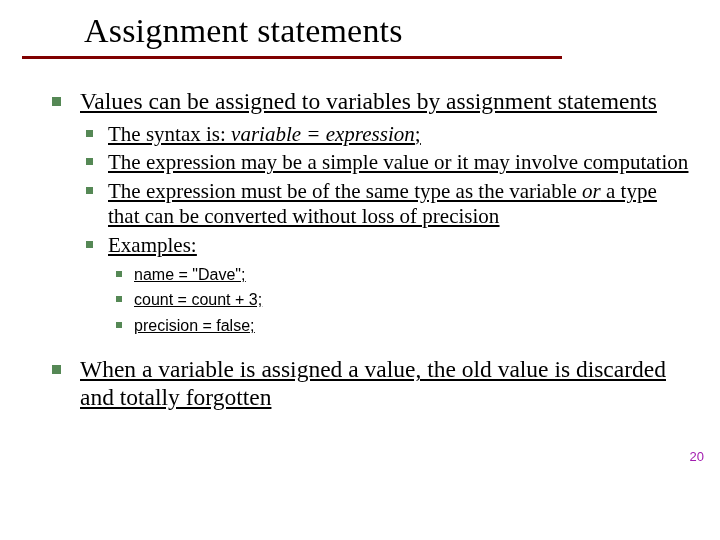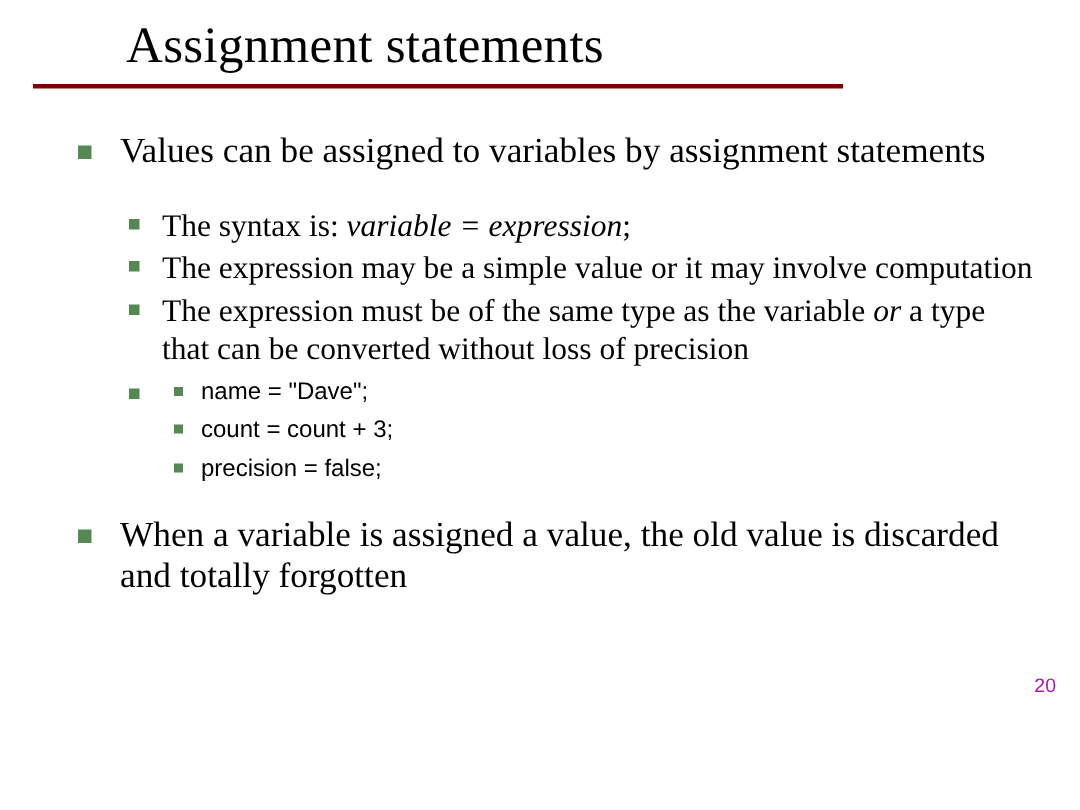--- a/index.html
+++ b/index.html
@@ -41,38 +41,39 @@
     left: 50px;
     top: 88px;
     width: 640px;
     font-size: 23.5px;
     line-height: 1.18;
   }
   ul {
     list-style: none;
     margin: 0;
     padding: 0;
+    text-decoration: underline;
   }
   .lvl1 > li {
     position: relative;
     padding-left: 30px;
     margin-bottom: 20px;
   }
   .lvl1 > li::before {
     content: "";
     position: absolute;
     left: 2px;
     top: 9px;
     width: 9px;
     height: 9px;
     background: #558855;
   }
   .lvl2 {
     font-size: 21px;
-    margin-top: 22px;
+    margin-top: 6px;
   }
   .lvl2 > li {
     position: relative;
     padding-left: 28px;
     margin-bottom: 4px;
     line-height: 1.18;
   }
   .lvl2 > li::before {
     content: "";
     position: absolute;
@@ -131,20 +132,21 @@
           <li>
             <span>The syntax is:  </span><span class="i">variable = expression</span><span>;</span>
           </li>
           <li>
             <span>The expression may be a simple value or it may involve computation</span>
           </li>
           <li>
             <span>The expression must be of the same type as the variable </span><span class="i">or</span><span> a type that can be converted without loss of precision</span>
           </li>
           <li>
+            <span>Examples:</span>
             <ul class="lvl3">
               <li><span>name = "Dave";</span></li>
               <li><span>count = count + 3;</span></li>
               <li><span>precision = false;</span></li>
             </ul>
           </li>
         </ul>
       </li>
       <li>
         <span>When a variable is assigned a value, the old value is discarded and totally forgotten</span>

